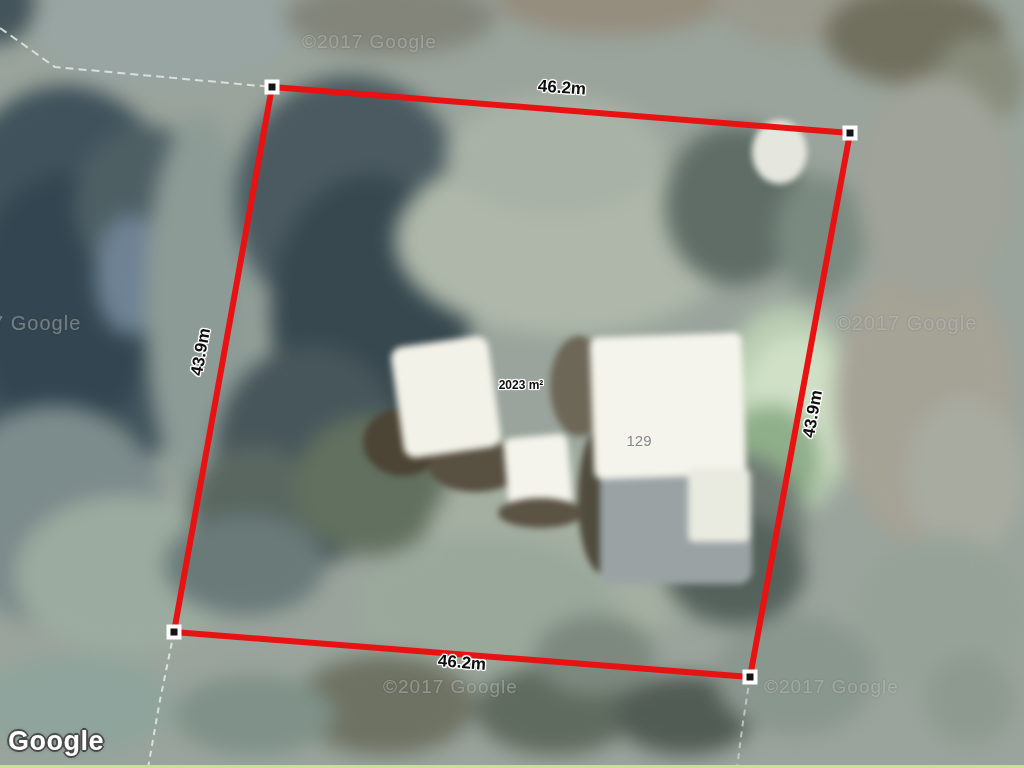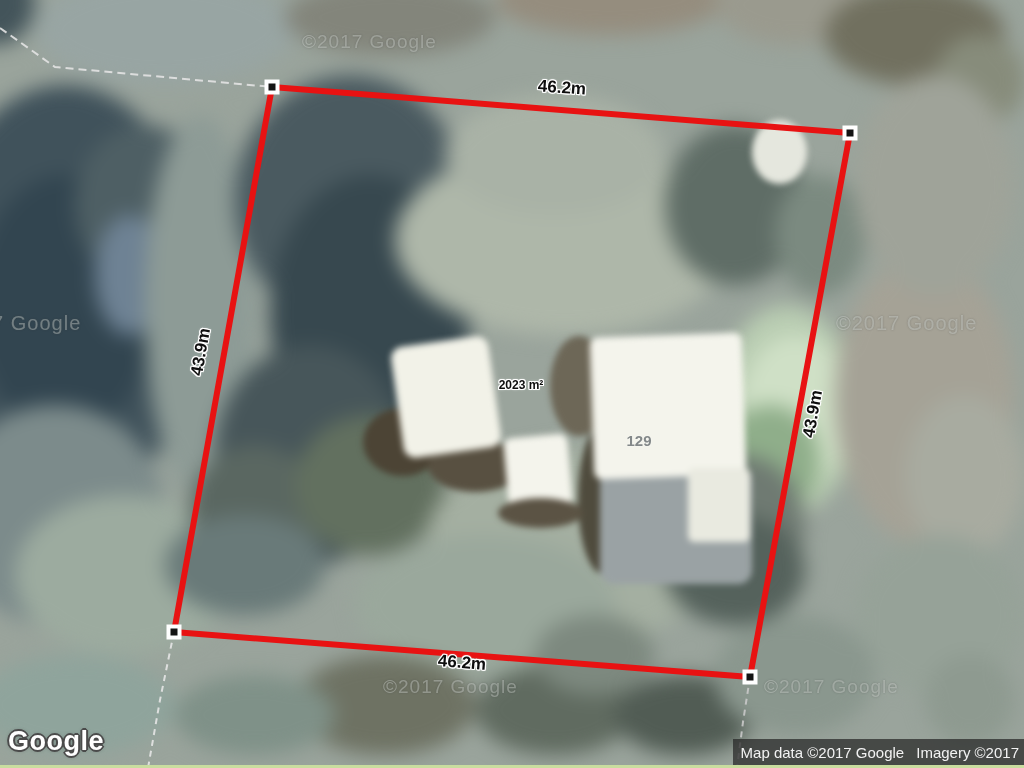--- a/index.html
+++ b/index.html
@@ -17,21 +17,21 @@
   
   .wm{
     position:absolute;z-index:2;white-space:nowrap;
     font-weight:normal;font-size:20px;letter-spacing:1px;
     color:rgba(235,240,235,0.35);
     text-shadow:0 0 2px rgba(60,60,60,0.35);
   }
   
   .house-no{
     position:absolute;z-index:2;transform:translate(-50%,-50%);
-    font-weight:bold;font-size:15px;color:#838889;
+    font-weight:normal;font-size:15px;color:#838889;
     text-shadow:0 0 2px rgba(255,255,255,0.6);
     filter:blur(0.5px);white-space:nowrap;
   }
   
   .overlay-svg{position:absolute;inset:0;z-index:3;}
   
   .lbl{
     position:absolute;z-index:4;white-space:nowrap;
     font-weight:bold;font-size:17px;color:#0e0e0e;
     text-shadow:-1px -1px 0 #fff,1px -1px 0 #fff,-1px 1px 0 #fff,1px 1px 0 #fff,
@@ -156,19 +156,15 @@
     </g>
   </svg>
 
   <span class="lbl" style="left:562px;top:88px;transform:translate(-50%,-50%) rotate(4deg)">46.2m</span>
   <span class="lbl" style="left:462px;top:663px;transform:translate(-50%,-50%) rotate(4.5deg)">46.2m</span>
   <span class="lbl" style="left:201px;top:352px;transform:translate(-50%,-50%) rotate(-80deg)">43.9m</span>
   <span class="lbl" style="left:813px;top:414px;transform:translate(-50%,-50%) rotate(-80deg)">43.9m</span>
   <span class="lbl area-lbl" style="left:521px;top:385px;transform:translate(-50%,-50%)">2023 m²</span>
 
   <div class="google-logo">Google</div>
-  <div class="attribution">
-    <span>Map data ©2017 Google</span>
-    <span>Imagery ©2017</span>
-  </div>
   <div class="edge-line"></div>
 
 </div>
 
 </body></html>

